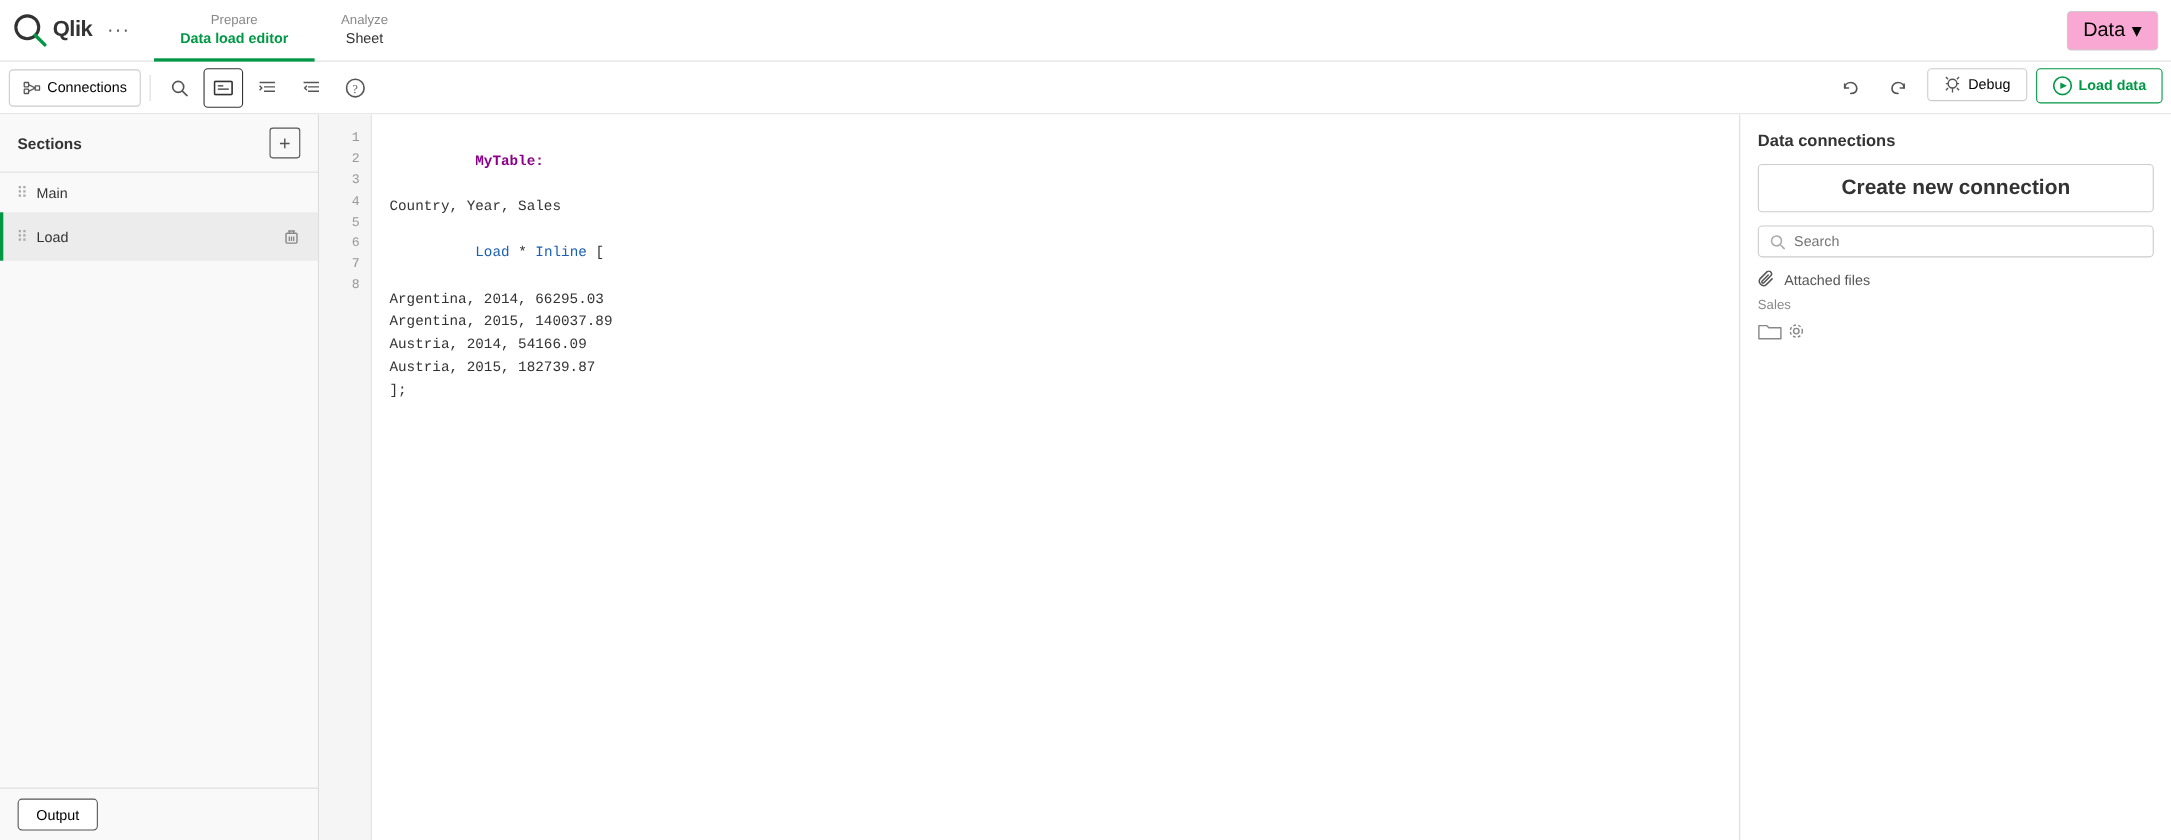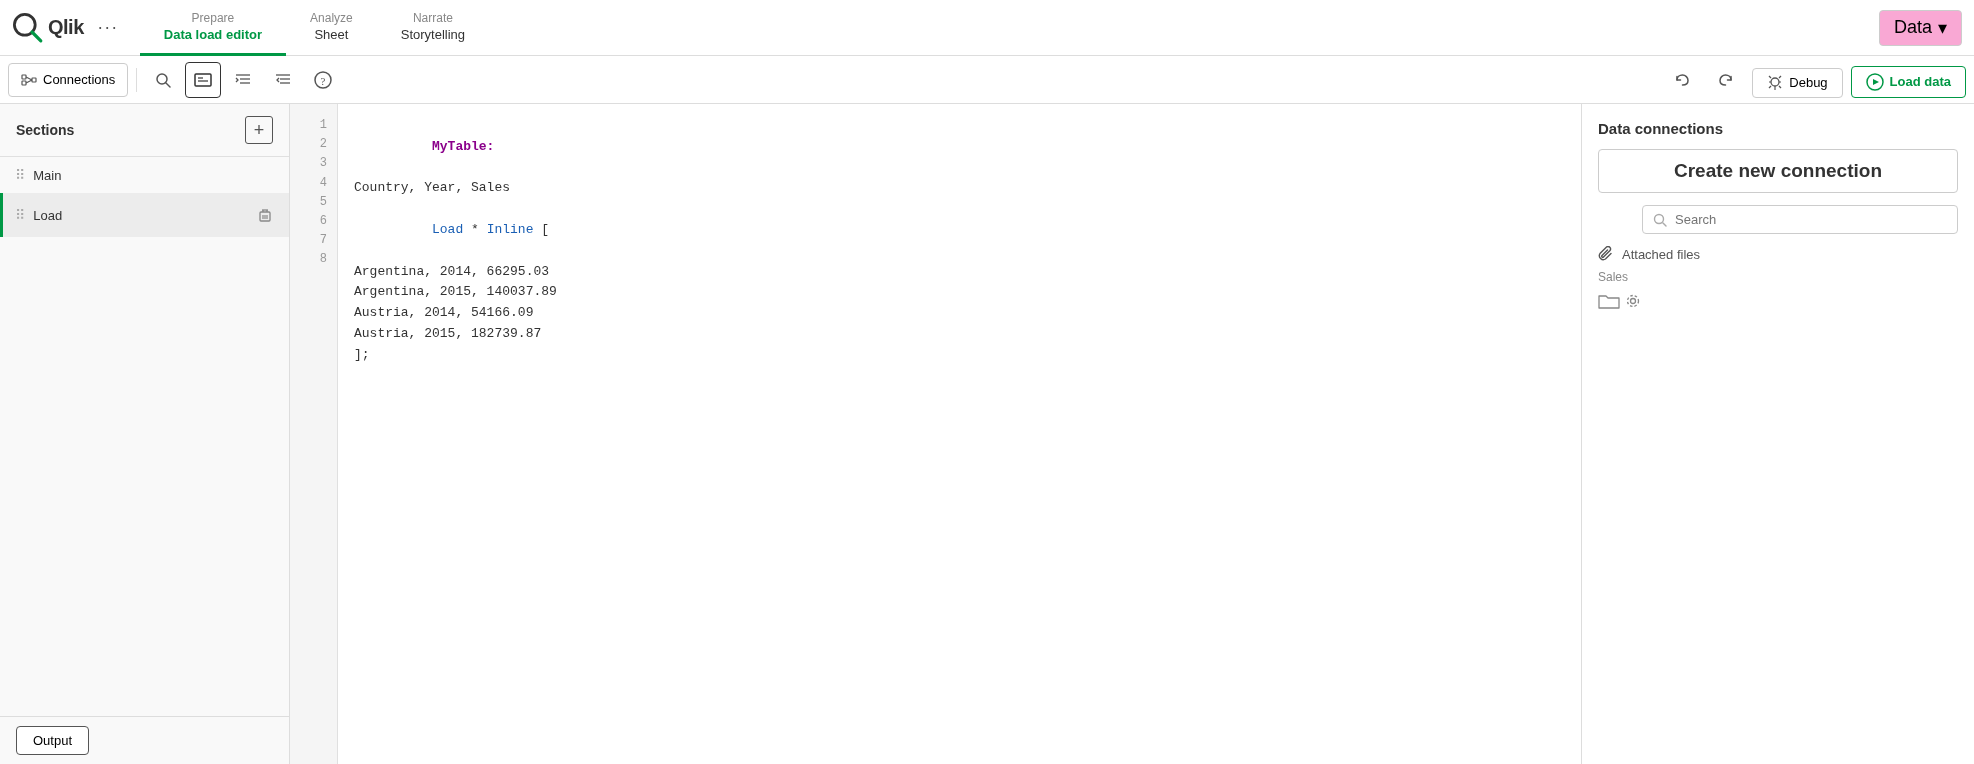--- a/index.html
+++ b/index.html
@@ -107,21 +107,21 @@
       justify-content: center;
       border-radius: 4px;
       color: #555;
       font-size: 16px;
     }
     .toolbar-btn.active {
       border: 1.5px solid #333;
       border-radius: 4px;
     }
     .toolbar-separator { width: 1px; height: 24px; background: #ddd; margin: 0 4px; }
-    .toolbar-right { margin-left: auto; display: flex; align-items: flex-end; gap: 8px; }
+    .toolbar-right { margin-left: auto; display: flex; align-items: flex-start; gap: 8px; }
     .debug-btn {
       display: flex;
       align-items: center;
       gap: 6px;
       padding: 6px 14px;
       border: 1px solid #ccc;
       border-radius: 4px;
       background: #fff;
       cursor: pointer;
       font-size: 13px;
@@ -309,21 +309,20 @@
       color: #333;
     }
     .search-box {
       display: flex;
       align-items: center;
       gap: 8px;
       border: 1px solid #ccc;
       border-radius: 4px;
       padding: 6px 10px;
       background: #fff;
-      margin-left: 44px;
     }
     .search-input {
       border: none;
       outline: none;
       flex: 1;
       font-size: 13px;
       color: #888;
       background: transparent;
     }
     .attached-files-section {
@@ -379,24 +378,20 @@
     <button class="dots-btn">···</button>
   </div>
 
   <div class="nav-tab active">
     <span class="tab-main">Prepare</span>
     <span class="tab-sub">Data load editor</span>
   </div>
   <div class="nav-tab">
     <span class="tab-main">Analyze</span>
     <span class="tab-sub">Sheet</span>
-  </div>
-  <div class="nav-tab">
-    <span class="tab-main">Narrate</span>
-    <span class="tab-sub">Storytelling</span>
   </div>
 
   <div class="nav-right">
     <button class="data-btn">
       <span>Data</span>
       <span>▾</span>
     </button>
   </div>
 </div>
 

